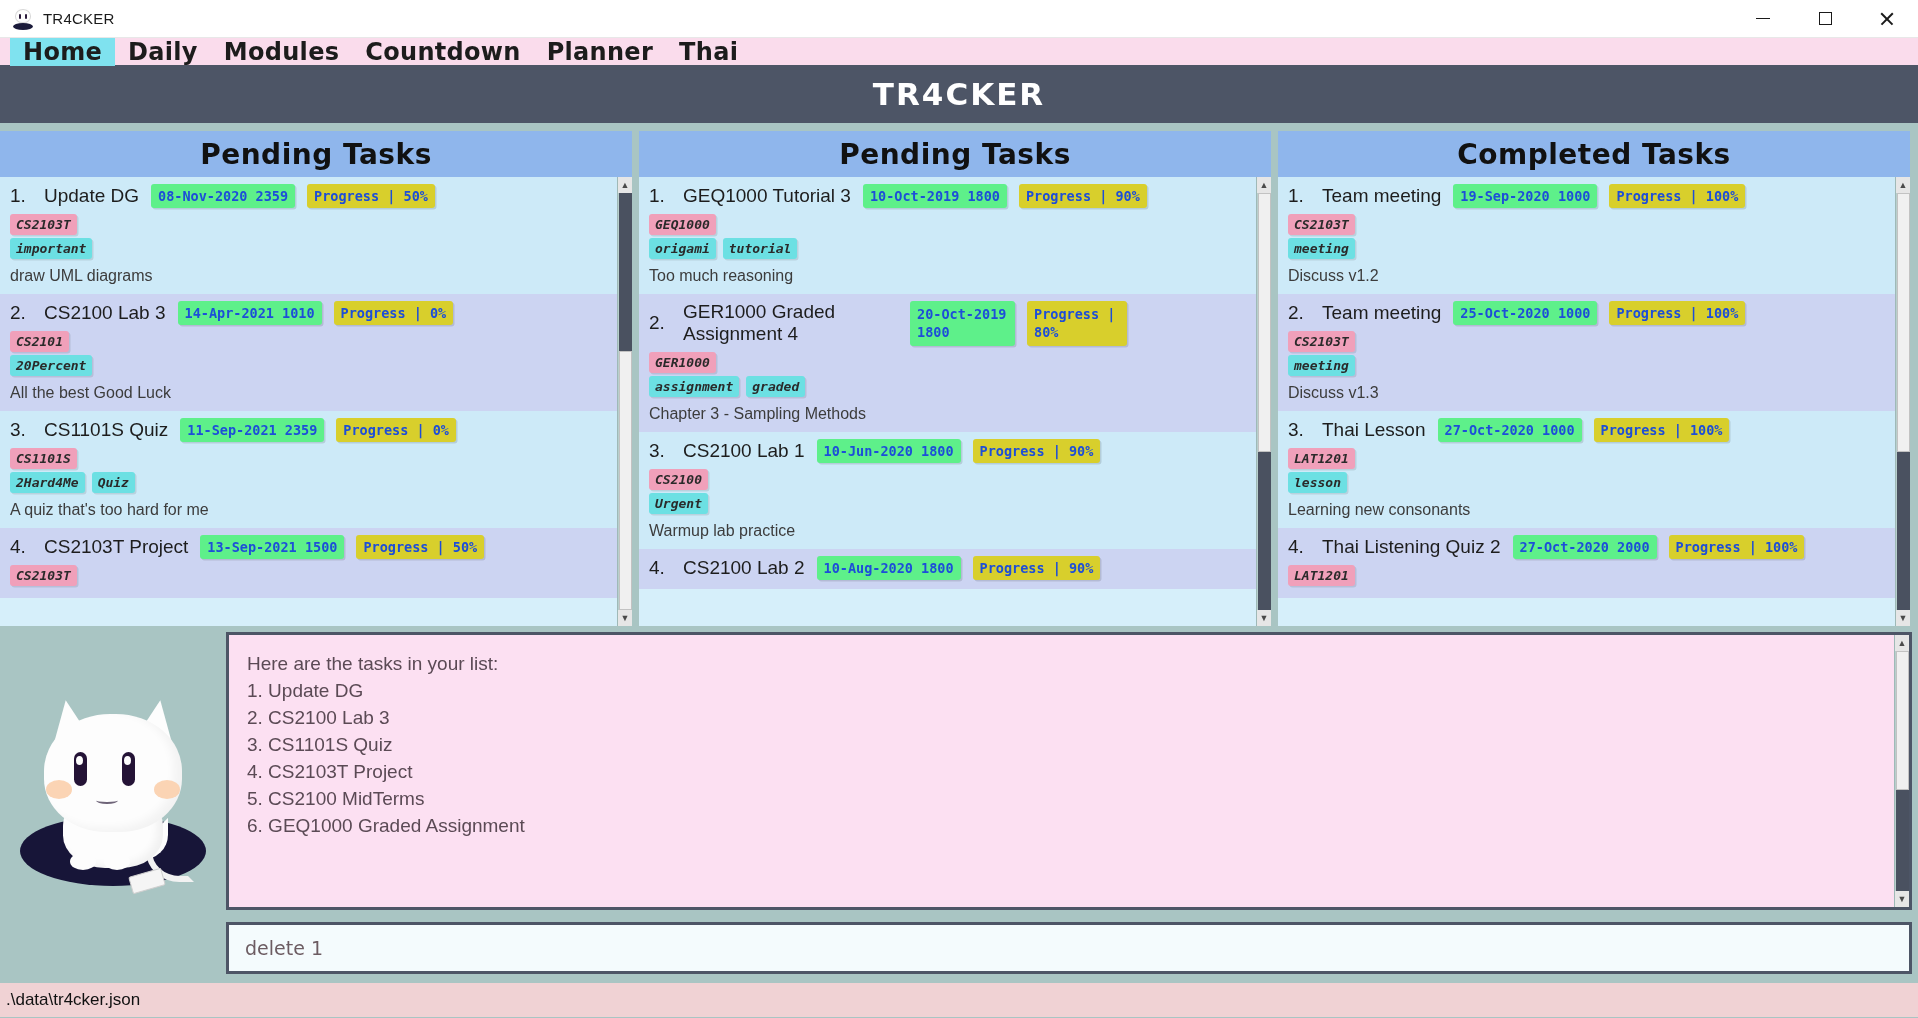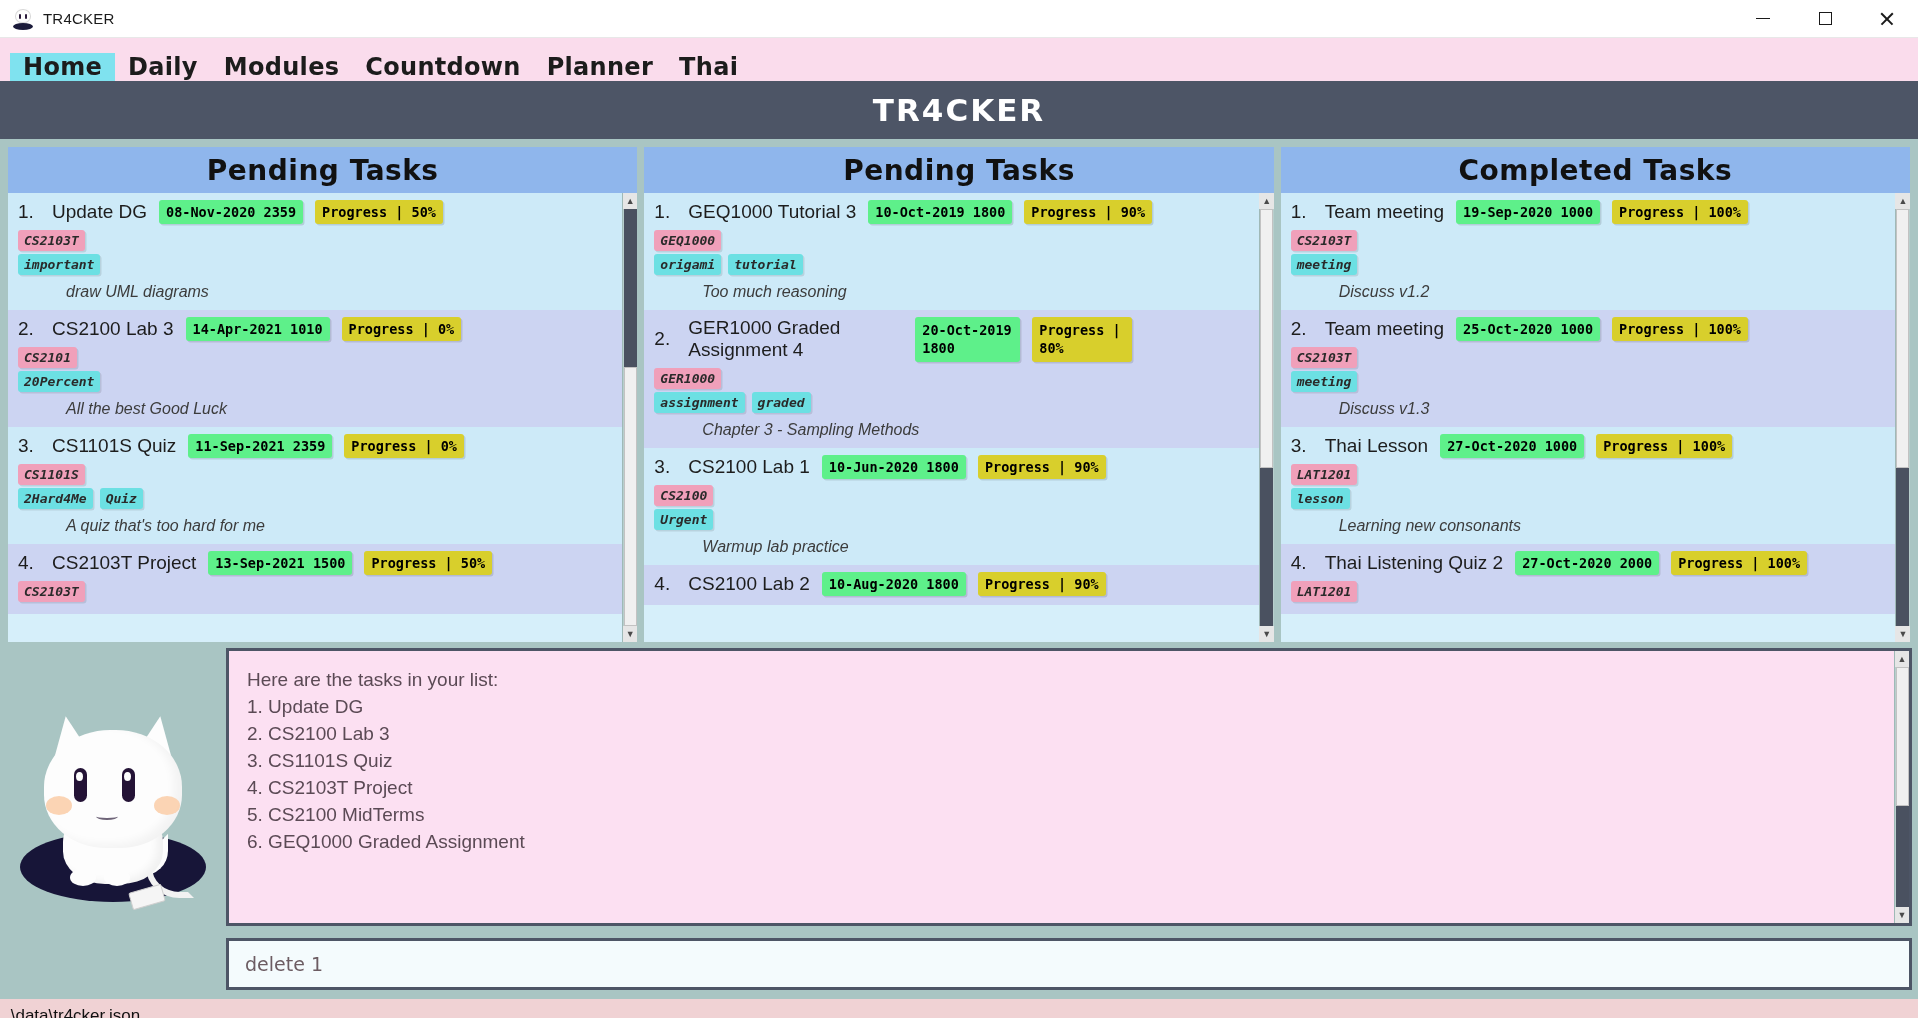--- a/index.html
+++ b/index.html
@@ -50,22 +50,22 @@
   .winbtn .sq { width: 13px; height: 13px; border: 1.6px solid #1a1a1a; }
   .winbtn .x { position: relative; width: 16px; height: 16px; }
   .winbtn .x:before, .winbtn .x:after {
     content:''; position:absolute; left:0; top:7px; width:16px; height:1.6px; background:#1a1a1a;
   }
   .winbtn .x:before { transform: rotate(45deg); }
   .winbtn .x:after  { transform: rotate(-45deg); }
 
   
   #menubar {
-    height: 43px; background: #fadcec;
-    display: flex; align-items: flex-end;
+    height: 27px; background: #fadcec;
+    display: flex; align-items: flex-start;
     padding-left: 10px;
   }
   .menu-item {
     display: flex; align-items: center;
     padding: 0 13px;
     font-family: "DejaVu Sans", sans-serif;
     font-size: 24px; font-weight: bold;
     color: #1c1c1c; letter-spacing: .3px;
     white-space: nowrap;
   }
@@ -79,21 +79,21 @@
   #banner .brand {
     font-family: "DejaVu Sans", sans-serif;
     font-size: 31px; font-weight: bold; color: #ffffff; letter-spacing: 2px;
   }
 
   
   #panels {
     height: 503px;
     background: #a9c5c3;
     display: flex;
-    padding: 8px 8px 0 8px;
+    padding: 8px 8px 0 0;
     gap: 7px;
   }
   .panel {
     flex: 1 1 0;
     display: flex; flex-direction: column;
     min-width: 0;
     background: #d6effa;
   }
   .panel-head {
     background: #8fb6ec;
@@ -124,41 +124,41 @@
   }
   .task-name {
     font-size: 19px; color: #1d1d1d;
     line-height: 1.18;
     max-width: 215px;
   }
   .badge {
     font-family: "DejaVu Sans Mono", monospace;
     font-size: 13.5px; font-weight: bold;
     padding: 4px 7px; border-radius: 3px;
-    color: #000000; white-space: nowrap;
+    color: #1d4ed8; white-space: nowrap;
     box-shadow: 1.5px 1.5px 0 rgba(0,0,0,0.12);
   }
   .badge.date { background: #5ef08a; }
   .badge.date.wrap { white-space: normal; max-width: 105px; line-height:1.35; }
   .badge.progress { background: #d8cf2c; }
   .badge.progress.wrap { white-space: normal; max-width: 100px; line-height:1.35; }
   .tag-rows { margin-top: 6px; font-style: italic; }
   .tag-row { display: flex; gap: 7px; margin-bottom: 3px; }
   .tag {
     font-family: "DejaVu Sans Mono", monospace;
     font-size: 13px; font-weight: bold;
     padding: 3px 6px; border-radius: 3px;
     color: #2a2a2a; white-space: nowrap;
     box-shadow: 1.5px 1.5px 0 rgba(0,0,0,0.10);
   }
   .tag.module { background: #f0a0ba; }
   .tag.label  { background: #6ce0e3; }
   .task-desc {
     margin-top: 8px;
-    font-size: 16px; font-style: italic; color: #3c3c3c; margin-left: 48px;
+    font-size: 16px; color: #3c3c3c;
   }
 
   
   .vscroll {
     width: 15px; flex: none;
     background: #b8cfcd;
     display: flex; flex-direction: column; align-items: center;
     border-left: 1px solid #9fb9b7;
   }
   .vscroll .arrow {

